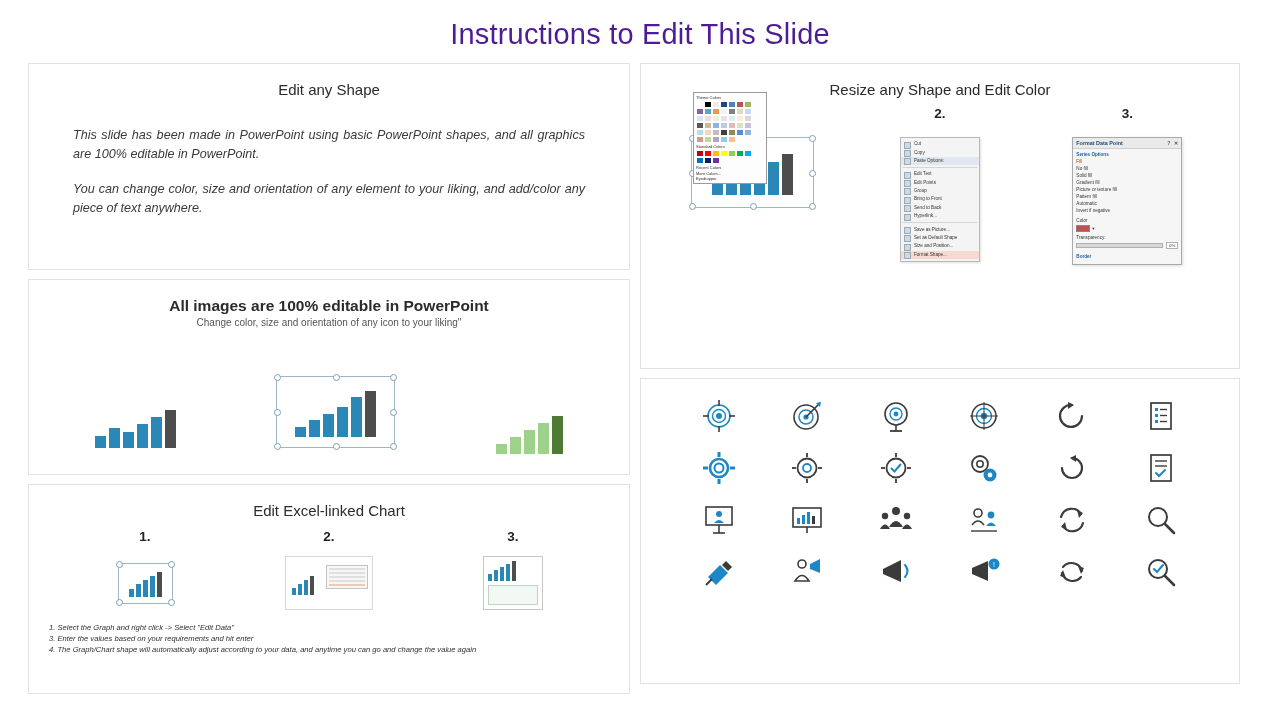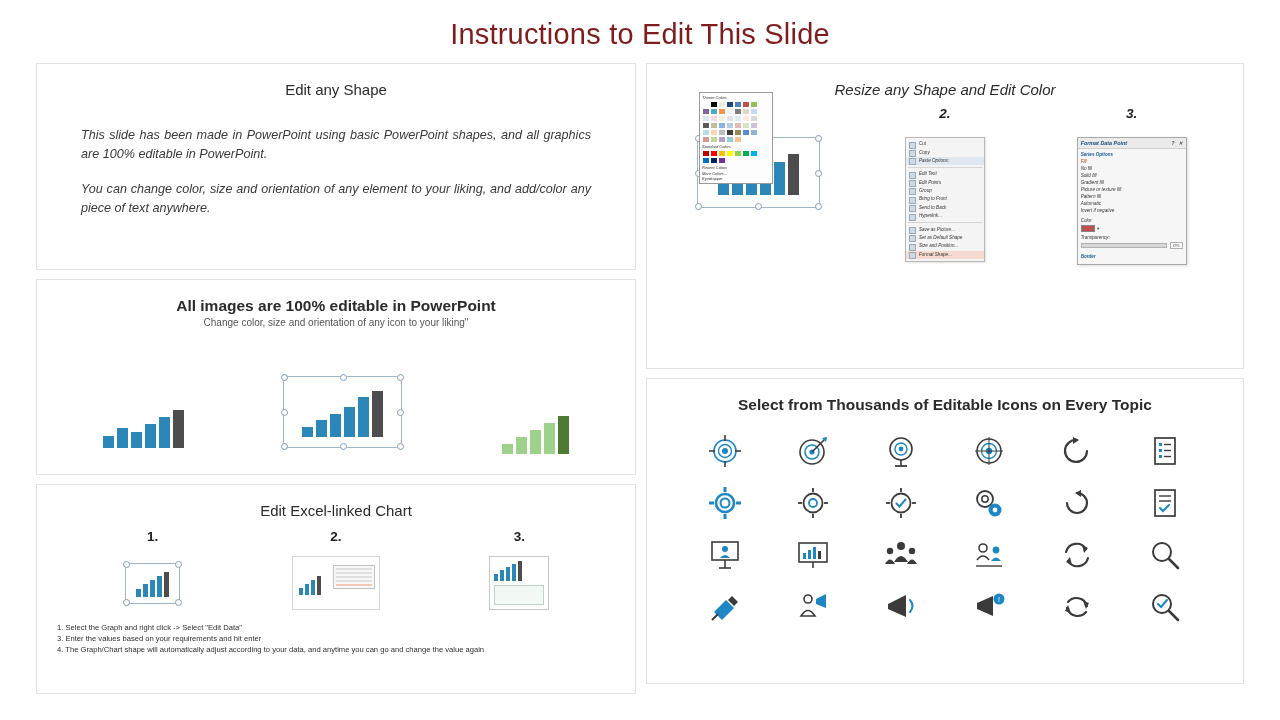--- a/index.html
+++ b/index.html
@@ -17,30 +17,30 @@
   }
   .slide {
     width: 1280px;
     height: 720px;
     position: relative;
     background: #ffffff;
   }
   .slide-title {
     text-align: center;
     font-size: 29px;
-    color: #7f1d1d;
+    color: #4c1d95;
     font-weight: normal;
     margin: 0;
     padding-top: 18px;
     letter-spacing: 0.2px;
   }
   .cols {
     display: flex;
     gap: 10px;
-    padding: 12px 36px 0 36px;
+    padding: 12px 36px 0 28px;
     box-sizing: border-box;
   }
   .col-left { width: 602px; display: flex; flex-direction: column; gap: 9px; }
   .col-right { width: 600px; display: flex; flex-direction: column; gap: 9px; }
 
   .panel {
     border: 1px solid #e2e2e2;
     background: #ffffff;
     box-sizing: border-box;
     position: relative;
@@ -126,24 +126,25 @@
     padding: 10px 24px 0 24px;
   }
   .step { text-align: center; width: 150px; }
   .step-num { font-weight: bold; font-size: 13.5px; color: #222; margin-bottom: 6px; }
   .step-art { height: 66px; display: flex; align-items: center; justify-content: center; }
   .notes {
     font-size: 7.6px;
     color: #2f2f2f;
     line-height: 11px;
     padding: 6px 0 0 20px;
+    font-style: italic;
   }
 
   
-  #panel-resize { height: 306px; font-style: italic; }
+  #panel-resize { height: 306px; }
   .resize-row {
     display: flex;
     justify-content: space-around;
     padding: 8px 18px 0 18px;
     align-items: flex-start;
   }
   .rstep { width: 175px; text-align: center; }
   .rstep-num { font-weight: bold; font-size: 13.5px; color: #222; margin-bottom: 16px; }
 
   
@@ -493,21 +494,20 @@
                 <div style="font-size:4px;color:#333;margin-top:1px">More Colors...</div>
                 <div style="font-size:4px;color:#333">Eyedropper</div>
               </div>
             </div>
           </div>
 
         </div>
       </div>
 
       <div class="panel" id="panel-icons">
-        <div class="panel-title big">Select from Thousands of Editable Icons on Every Topic</div>
 
         <div class="icons-grid">
 
           <div class="icon-cell">
             <svg width="34" height="34" viewBox="0 0 34 34">
                 <circle cx="17" cy="17" r="11" fill="none" stroke="#1c87c4" stroke-width="1.6"></circle>
                 <circle cx="17" cy="17" r="6.5" fill="none" stroke="#1c87c4" stroke-width="1.4"></circle>
                 <circle cx="17" cy="17" r="3" fill="#1c87c4"></circle>
                 <line x1="17" y1="1" x2="17" y2="7" stroke="#3b3b3b" stroke-width="1.6"></line>
                 <line x1="17" y1="27" x2="17" y2="33" stroke="#3b3b3b" stroke-width="1.6"></line>

